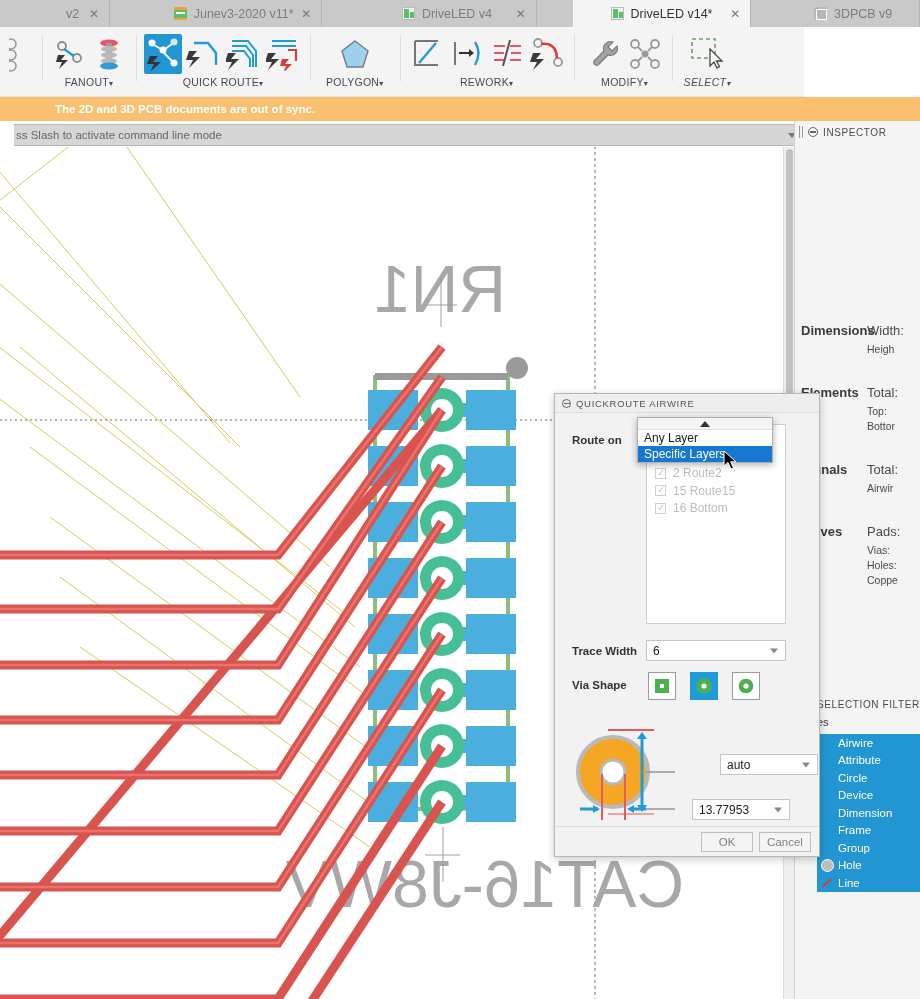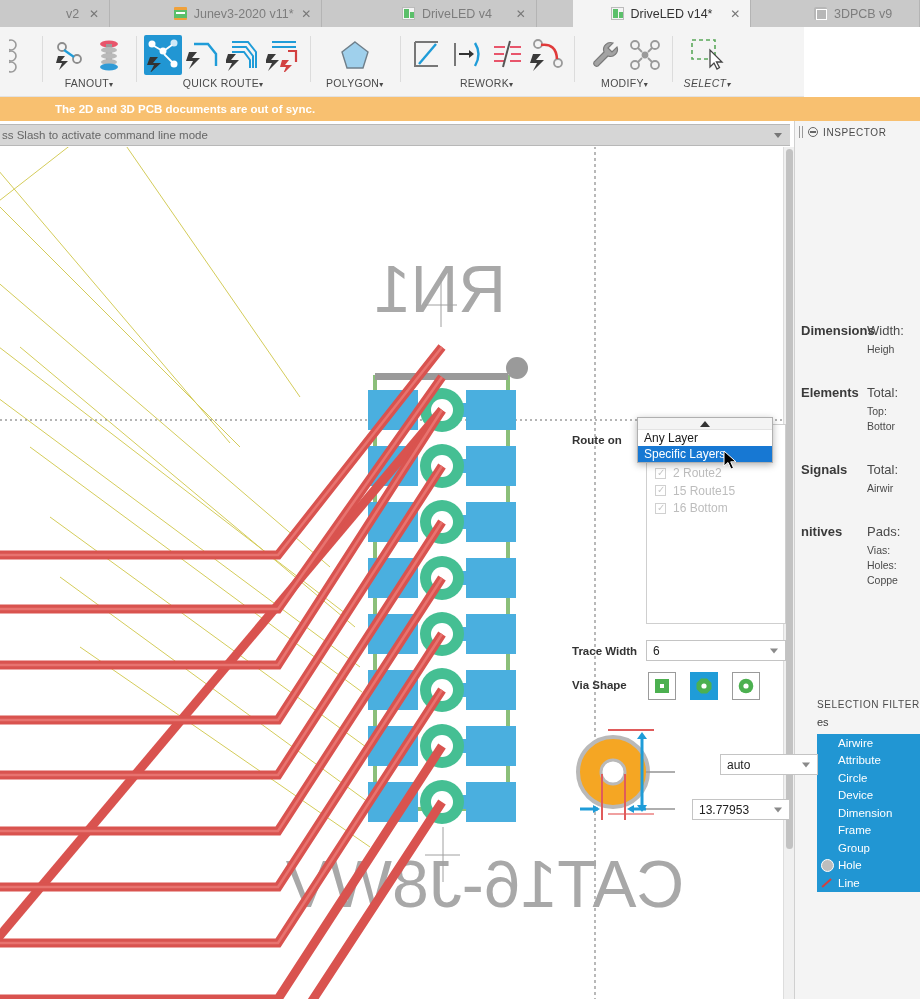--- a/index.html
+++ b/index.html
@@ -47,21 +47,21 @@
   .ic-brd:before { content:''; position:absolute; left:7px; top:4px; width:4px; height:6px; background:#5bbf6a; }
   
   .ic-3d { background: #b7b7b7; border-radius: 2px; }
   .ic-3d:after { content:''; position:absolute; left:2px; top:2px; width:9px; height:9px;
                  border:1px solid #fff; }
 
   
   .toolbar {
     position: absolute; left: 0; top: 27px; width: 804px; height: 70px;
     background: #f4f4f4; border-bottom: 1px solid #e2e2e2;
-    display: flex; align-items: center;
+    display: flex; align-items: flex-end;
   }
   .tgroup { height: 70px; display: flex; flex-direction: column; align-items: center;
             justify-content: flex-start; padding: 4px 8px 0 8px; position: relative; }
   .tgroup + .tgroup:before {
     content: ''; position: absolute; left: 0; top: 9px; width: 1px; height: 46px; background: #dcdcdc;
   }
   .ticons { display: flex; align-items: center; height: 48px; gap: 2px; }
   .tbtn { width: 38px; height: 40px; display: flex; align-items: center; justify-content: center;
           position: relative; border-radius: 2px; }
   .tbtn.sel { background: #2196d3; }
@@ -71,21 +71,21 @@
 
   
   .warn {
     position: absolute; left: 0; top: 97px; width: 920px; height: 24px;
     background: #f8c070; color: #ffffff; font-size: 11.5px; font-weight: bold;
     display: flex; align-items: center; padding-left: 55px;
   }
 
   
   .cmdbar {
-    position: absolute; left: 0; top: 124px; width: 790px; height: 22px;
+    position: absolute; left: 14px; top: 124px; width: 790px; height: 22px;
     background: #d6d6d6; border-top: 1px solid #b8b8b8; border-bottom: 1px solid #b8b8b8;
     display: flex; align-items: center;
   }
   .cmdtext { font-size: 11.5px; color: #666; padding-left: 2px; }
   .cmdcaret { position: absolute; right: 8px; top: 8px; width: 0; height: 0;
     border-left: 4px solid transparent; border-right: 4px solid transparent; border-top: 5px solid #777; }
 
   
   .canvas {
     position: absolute; left: 0; top: 147px; width: 783px; height: 852px;
@@ -607,20 +607,31 @@
         <span>Hole</span>
       </div>
       <div class="filteritem">
         <span class="fi-ic fi-line"></span>
         <span>Line</span>
       </div>
     </div>
 
   </div>
 
+  <div class="dlg">
+    <div class="dlg-title">
+      <span class="collapse-dot" style="width:9px;height:9px;border-width:1.3px;"></span>
+      <span>QUICKROUTE AIRWIRE</span>
+    </div>
+    <div class="dlg-body"></div>
+    <div class="dlg-foot">
+      <div class="dbtn">OK</div>
+      <div class="dbtn">Cancel</div>
+    </div>
+  </div>
 
   <div class="rowlabel" style="left:572px; top:434px;">Route on</div>
   <div class="combo focus" style="left:646px; top:431px; width:140px; height:22px;">
     <span class="cbcaret"></span>
   </div>
 
   <div class="layerbox">
     <div class="lrow" style="margin-top:22px;">
       <span class="lchk"></span>
       <span>1 Top</span>

